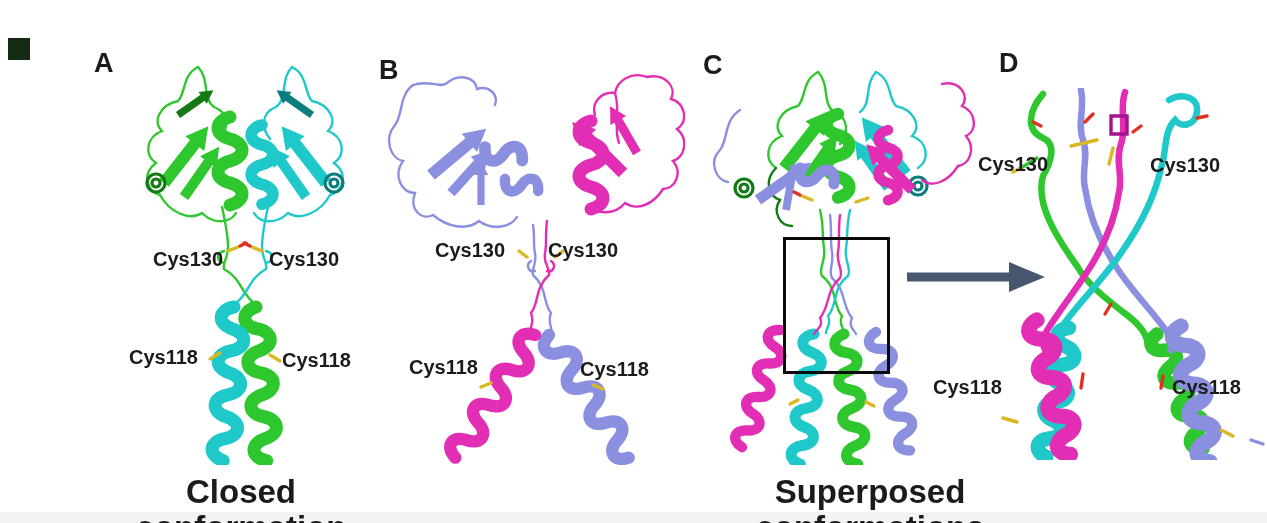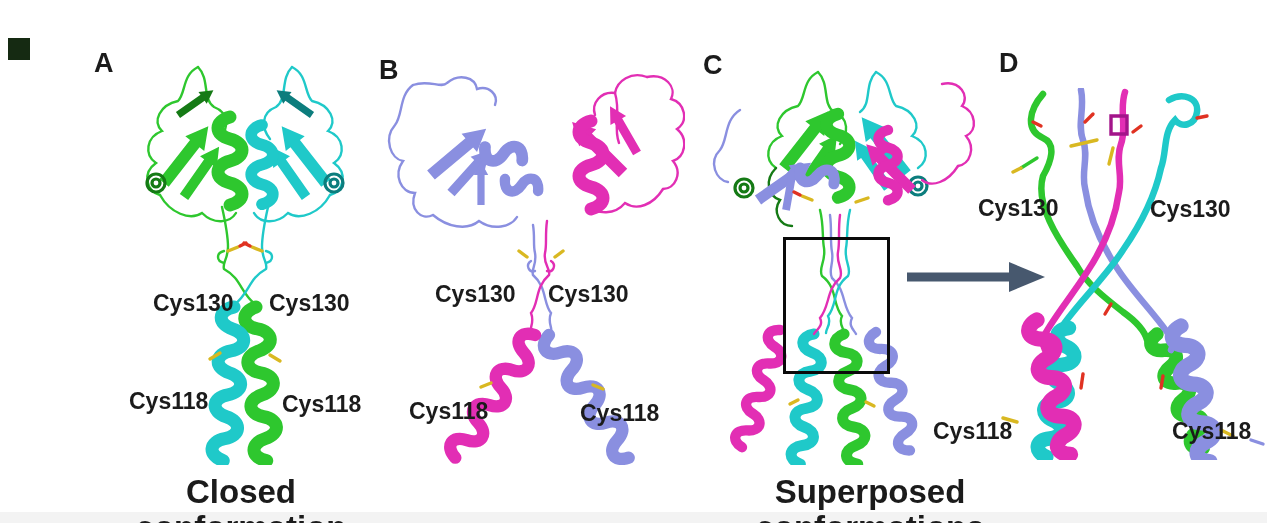--- a/index.html
+++ b/index.html
@@ -5,21 +5,21 @@
   :root{
     --green:#2ec72e; --dgreen:#157a15; --cyan:#1fc9c9; --dcyan:#0c7d7d;
     --slate:#8a8fe0; --dslate:#5c63c0; --magenta:#e22eb4; --dmagenta:#a3148a;
     --sulfur:#d9b821; --oxygen:#e03222; --label:#1b1b1b; --arrow:#47586e;
     --box:#0a0a0a; --background:#ffffff; --artifact:#152a12;
   }
   html,body{margin:0;padding:0;background:#e9e9e9;}
   .figure{position:relative;width:1267px;height:523px;background:var(--background);
           font-family:"Liberation Sans", sans-serif;overflow:hidden;}
   .panel-letter{position:absolute;font-size:27px;font-weight:700;color:var(--label);line-height:1;}
-  .residue-label{position:absolute;font-size:23px;font-weight:700;color:var(--label);line-height:1;white-space:nowrap;margin-top:43px;}
+  .residue-label{position:absolute;font-size:20px;font-weight:700;color:var(--label);line-height:1;white-space:nowrap;}
   .caption{position:absolute;top:474px;font-size:33px;font-weight:700;color:var(--label);text-align:center;line-height:1.1;}
   .structure{position:absolute;}
   .roi-box{position:absolute;left:783px;top:237px;width:101px;height:131px;border:3px solid var(--box);}
   .corner-artifact{position:absolute;left:8px;top:38px;width:22px;height:22px;background:var(--artifact);}
   .bottom-band{position:absolute;left:0;top:512px;width:1267px;height:11px;background:#f3f3f3;}
   .loop{fill:none;stroke-width:2.4;stroke-linecap:round}
   .helix{fill:none;stroke-width:13;stroke-linecap:round;stroke-linejoin:round}
   .helix-xl{fill:none;stroke-width:17;stroke-linecap:round;stroke-linejoin:round}
   .tube{fill:none;stroke-width:6.5;stroke-linecap:round}
   .stick{fill:none;stroke-width:3.4;stroke-linecap:round}

